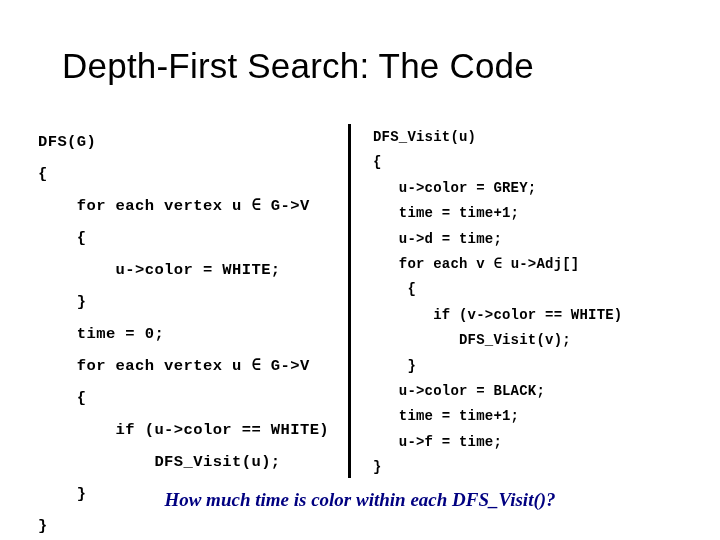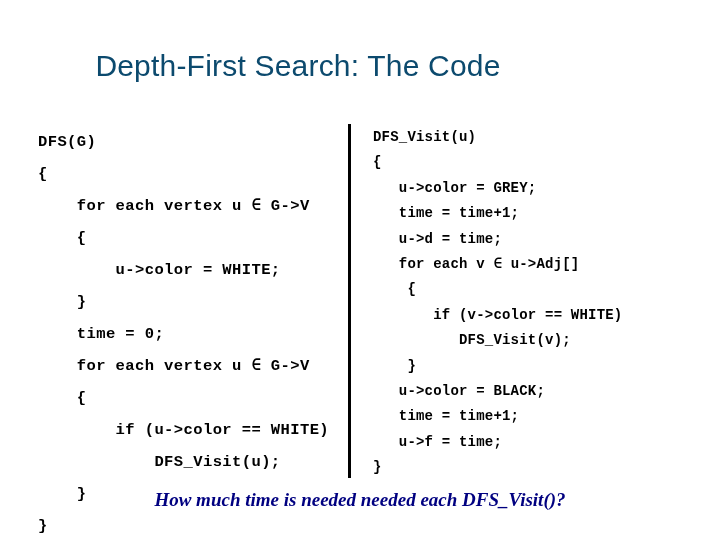--- a/index.html
+++ b/index.html
@@ -21,23 +21,23 @@
   }
 
   
   #slide-title {
     position: absolute;
     left: 0;
     top: 46px;
     width: 596px;
     text-align: center;
     font-family: "Liberation Sans", sans-serif;
-    font-size: 30px;
+    font-size: 35px;
     font-weight: 400;
-    color: #0c4a6e;
+    color: #000000;
     letter-spacing: 0.2px;
     line-height: 40px;
     white-space: nowrap;
   }
 
   
   #divider {
     position: absolute;
     left: 348px;
     top: 124px;
@@ -96,15 +96,15 @@
 <div id="slide" style="background: rgb(255, 255, 255);">
 
   <div id="slide-title">Depth-First Search: The Code</div>
 
   <div id="divider" style="background: rgb(0, 0, 0);"></div>
 
   <div id="code-left" class="code-col"><span class="code-line">DFS(G)</span><span class="code-line">{</span><span class="code-line">    for each vertex u ∈ G-&gt;V</span><span class="code-line">    {</span><span class="code-line">        u-&gt;color = WHITE;</span><span class="code-line">    }</span><span class="code-line">    time = 0;</span><span class="code-line">    for each vertex u ∈ G-&gt;V</span><span class="code-line">    {</span><span class="code-line">        if (u-&gt;color == WHITE)</span><span class="code-line">            DFS_Visit(u);</span><span class="code-line">    }</span><span class="code-line">}</span></div>
 
   <div id="code-right" class="code-col"><span class="code-line">DFS_Visit(u)</span><span class="code-line">{</span><span class="code-line">   u-&gt;color = GREY;</span><span class="code-line">   time = time+1;</span><span class="code-line">   u-&gt;d = time;</span><span class="code-line">   for each v ∈ u-&gt;Adj[]</span><span class="code-line">    {</span><span class="code-line">       if (v-&gt;color == WHITE)</span><span class="code-line">          DFS_Visit(v);</span><span class="code-line">    }</span><span class="code-line">   u-&gt;color = BLACK;</span><span class="code-line">   time = time+1;</span><span class="code-line">   u-&gt;f = time;</span><span class="code-line">}</span></div>
 
-  <div id="caption" style="color: rgb(0, 0, 128);">How much time is needed needed each DFS_Visit()?</div>
+  <div id="caption" style="color: rgb(0, 0, 128);">How much time is color within each DFS_Visit()?</div>
 
 </div>
 
 </body></html>

